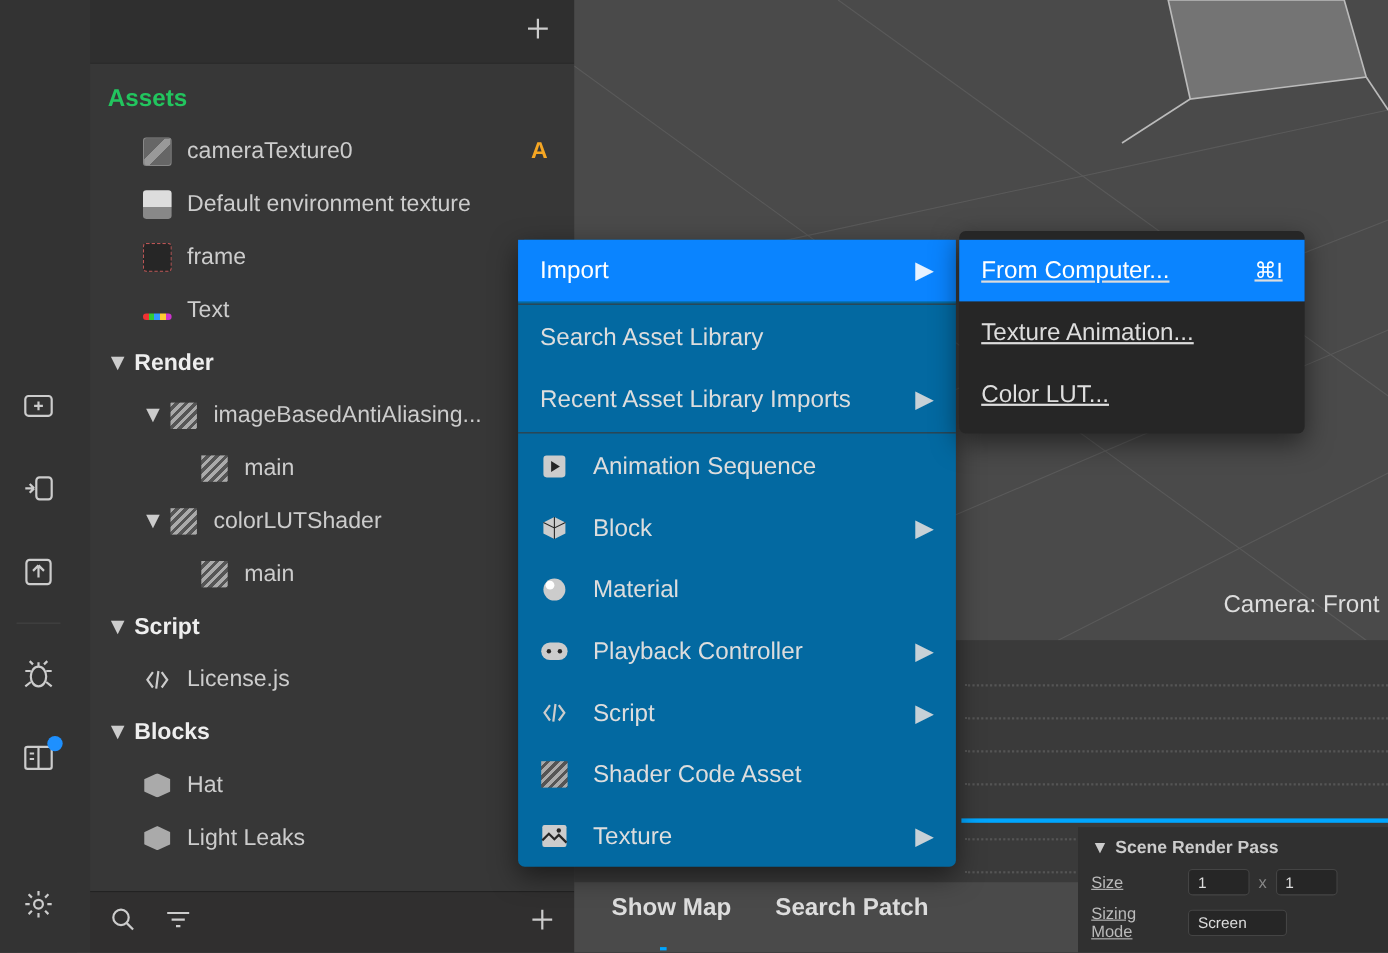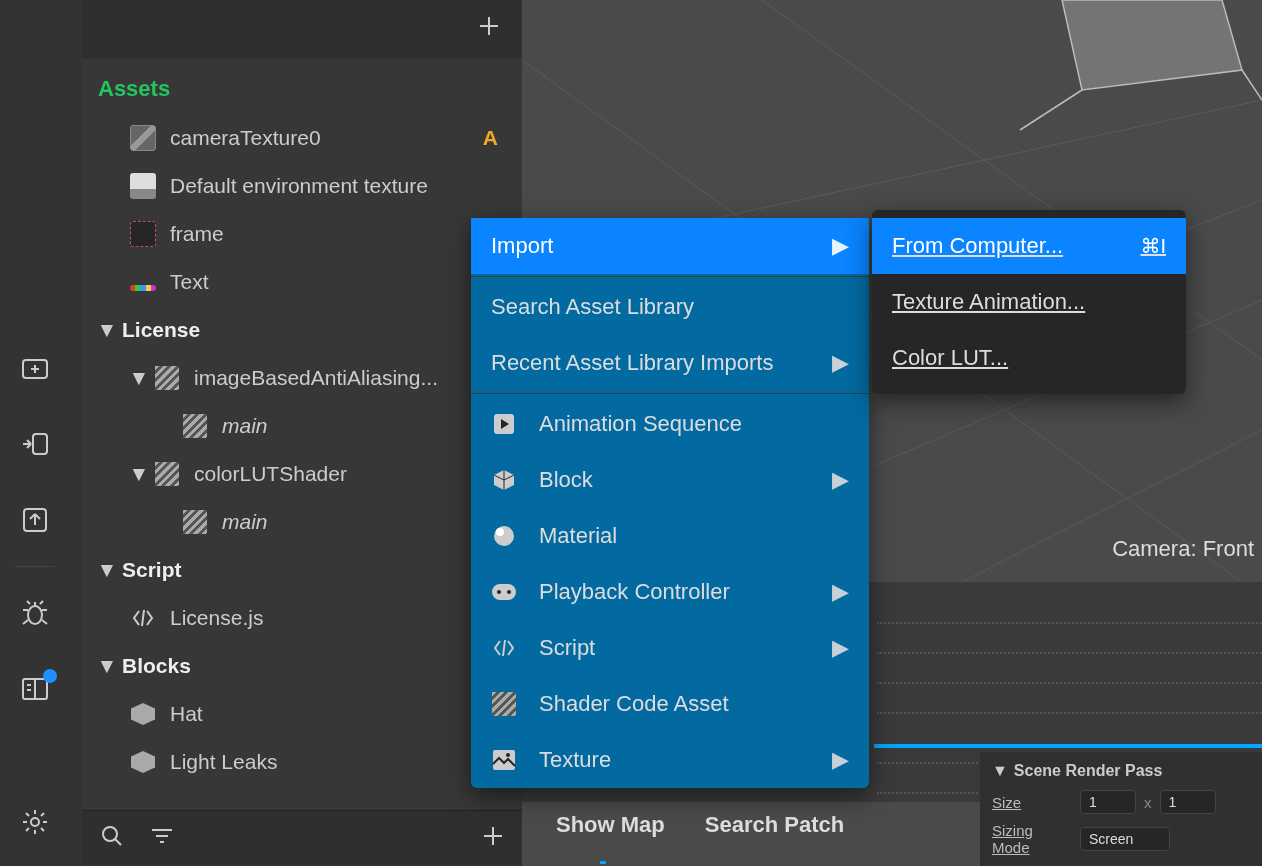--- a/index.html
+++ b/index.html
@@ -19,21 +19,21 @@
 .assets-topstrip { height:58px; border-bottom:1px solid #2b2b2b; background:#2f2f2f; display:flex; align-items:center; justify-content:flex-end; padding-right:22px; }
 .assets-topstrip .plus { font-size:26px; color:#ddd; }
 .assets-header { padding:18px 16px 8px 16px; font-weight:600; font-size:22px; color:#22c55e; }
 .assets-body { padding:4px 0 0 0; }
 .row { display:flex; align-items:center; height:48px; padding-left:16px; color:#ccc; font-size:21px; }
 .row .arrow { width:18px; display:inline-flex; justify-content:center; margin-right:6px; color:#ccc; }
 .row .icon { width:26px; height:26px; margin-right:14px; display:inline-flex; align-items:center; justify-content:center; }
 .row .label { flex:1; white-space:nowrap; overflow:hidden; text-overflow:ellipsis; }
 .row .badge { margin-right:24px; color:#f5a623; font-weight:600; }
 .indent1 { padding-left:48px; }
-.indent3 { padding-left:100px;font-style:italic; }
+.indent3 { padding-left:100px; }
 .section-label { font-weight:600; color:#eee; }
 .assets-bottom { position:absolute; bottom:0; left:0; right:0; height:56px; background:#302f2f; display:flex; align-items:center; padding:0 18px; gap:26px; border-top:1px solid #222; }
 .assets-bottom .spacer { flex:1; }
 
 
 .svgico { stroke:#ccc; fill:none; stroke-width:2; }
 
 
 .viewport { position:absolute; left:522px; top:0; right:0; bottom:0; background:#4a4a4a; }
 .camera-label { position:absolute; right:8px; top:536px; font-size:22px; color:#ddd; }
@@ -160,21 +160,21 @@
     </div>
     <div class="row indent1">
       <span class="icon">
           <span class="thumb text"></span>
         </span>
       <span class="label">Text</span>
     </div>
 
     <div class="row">
       <span class="arrow">▼</span>
-      <span class="label section-label">License</span>
+      <span class="label section-label">Render</span>
     </div>
     <div class="row indent1">
       <span class="arrow">▼</span>
       <span class="icon">
           <span class="stripe-icon"></span>
         </span>
       <span class="label">imageBasedAntiAliasing...</span>
     </div>
     <div class="row indent3">
       <span class="icon">

